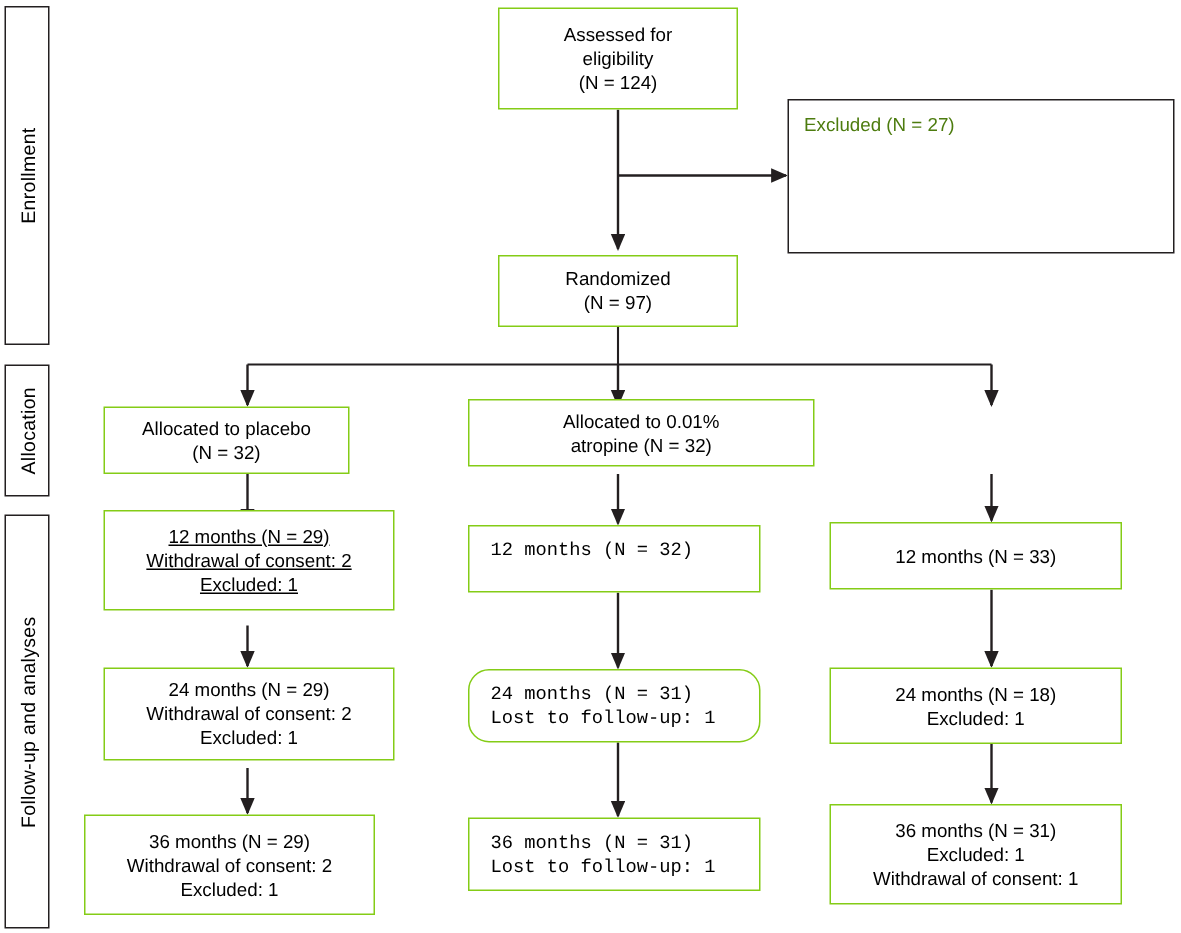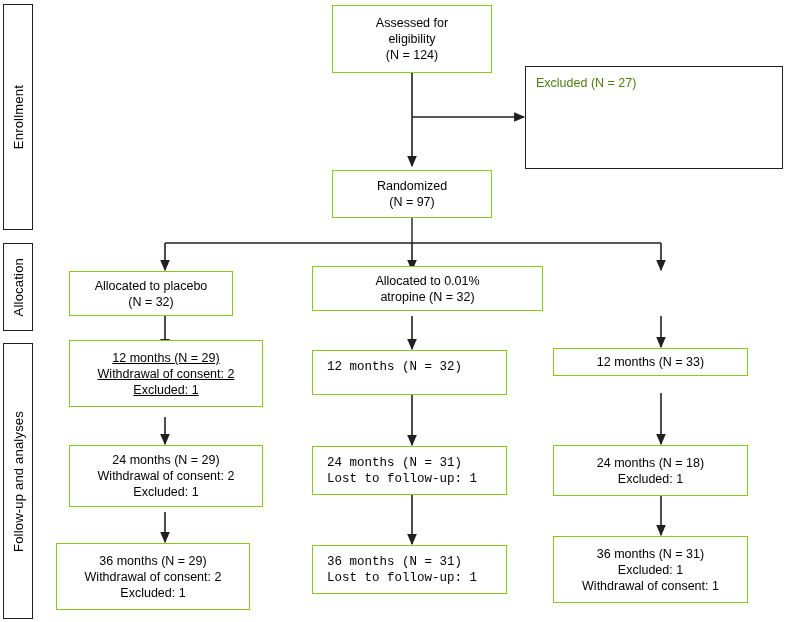--- a/index.html
+++ b/index.html
@@ -191,30 +191,30 @@
   </div>
   <div class="box" style="left:56px; top:543px; width:194px; height:67px;">
     <div class="inner">36 months (N = 29)
 Withdrawal of consent: 2
 Excluded: 1</div>
   </div>
 
   <div class="box align-left top-align" style="left:312px; top:350px; width:195px; height:45px;">
     <div class="inner">12 months (N = 32)</div>
   </div>
-  <div class="box align-left top-align" style="left:312px; top:446px; width:195px; height:49px;">
+  <div class="box align-left top-align" style="left:312px; top:446px; width:195px; height:49px;border-radius:14px;">
     <div class="inner">24 months (N = 31)
 Lost to follow-up: 1</div>
   </div>
   <div class="box align-left top-align" style="left:312px; top:545px; width:195px; height:49px;">
     <div class="inner">36 months (N = 31)
 Lost to follow-up: 1</div>
   </div>
 
-  <div class="box" style="left:553px; top:348px; width:195px; height:28px;">
+  <div class="box" style="left:553px; top:348px; width:195px; height:45px;">
     <div class="inner">12 months (N = 33)</div>
   </div>
   <div class="box" style="left:553px; top:445px; width:195px; height:51px;">
     <div class="inner">24 months (N = 18)
 Excluded: 1</div>
   </div>
   <div class="box" style="left:553px; top:536px; width:195px; height:67px;">
     <div class="inner">36 months (N = 31)
 Excluded: 1
 Withdrawal of consent: 1</div>

